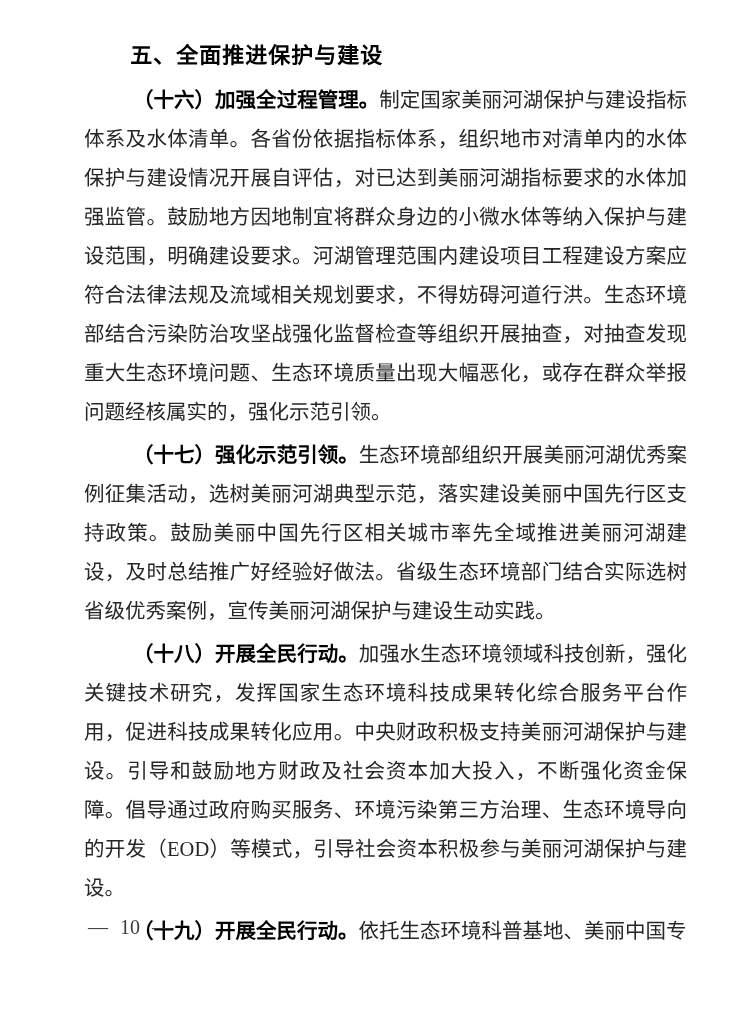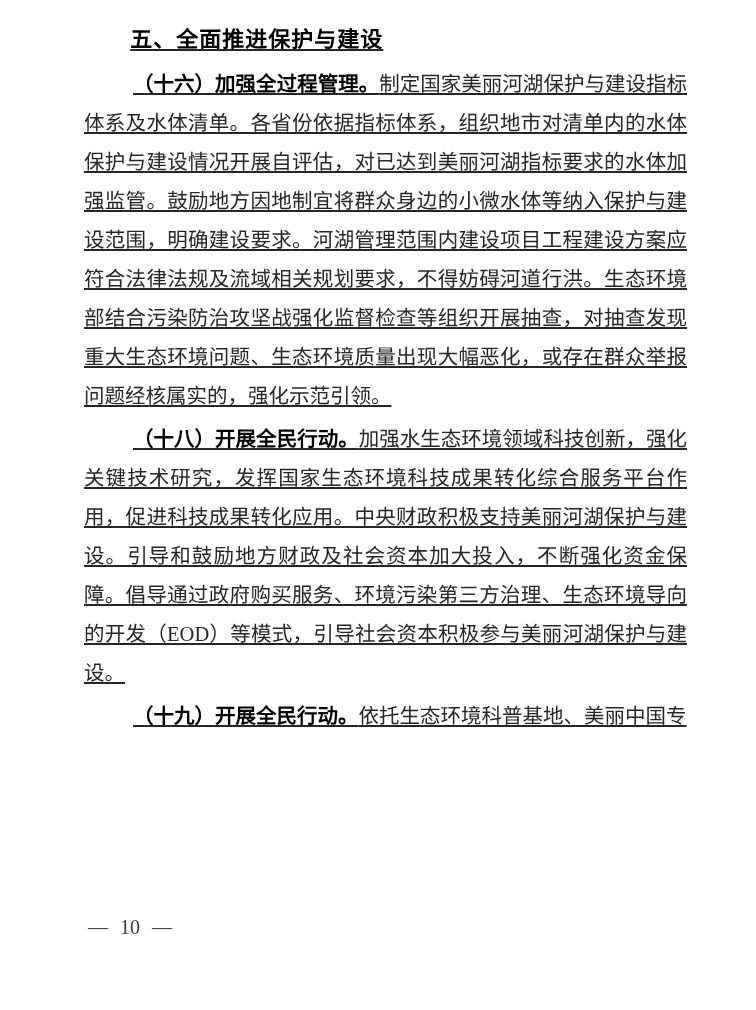--- a/index.html
+++ b/index.html
@@ -15,22 +15,21 @@
     overflow: hidden;
     font-family: "Liberation Serif", "DejaVu Serif", serif;
     color: #262626;
     box-sizing: border-box;
   }
   .content {
     position: absolute;
     top: 0;
     left: 84px;
     width: 603px;
-    padding-top: 20px;
-    text-decoration: underline;
+    padding-top: 36px;
   }
   .doc-heading {
     font-size: 22px;
     line-height: 39px;
     font-weight: 700;
     color: #000000;
     text-indent: 2.1em;
     margin: 0;
     font-family: "Liberation Sans", "DejaVu Sans", sans-serif;
     letter-spacing: 1px;
@@ -67,20 +66,21 @@
 </head>
 <body>
 
 <div class="page">
   <div class="content">
 
     <h2 class="doc-heading">五、全面推进保护与建设</h2>
 
     <p class="para first"><span class="para-lead">（十六）加强全过程管理。</span><span class="para-body">制定国家美丽河湖保护与建设指标体系及水体清单。各省份依据指标体系，组织地市对清单内的水体保护与建设情况开展自评估，对已达到美丽河湖指标要求的水体加强监管。鼓励地方因地制宜将群众身边的小微水体等纳入保护与建设范围，明确建设要求。河湖管理范围内建设项目工程建设方案应符合法律法规及流域相关规划要求，不得妨碍河道行洪。生态环境部结合污染防治攻坚战强化监督检查等组织开展抽查，对抽查发现重大生态环境问题、生态环境质量出现大幅恶化，或存在群众举报问题经核属实的，强化示范引领。</span></p>
 
+    <p class="para mid"><span class="para-lead">（十七）强化示范引领。</span><span class="para-body">生态环境部组织开展美丽河湖优秀案例征集活动，选树美丽河湖典型示范，落实建设美丽中国先行区支持政策。鼓励美丽中国先行区相关城市率先全域推进美丽河湖建设，及时总结推广好经验好做法。省级生态环境部门结合实际选树省级优秀案例，宣传美丽河湖保护与建设生动实践。</span></p>
 
     <p class="para mid"><span class="para-lead">（十八）开展全民行动。</span><span class="para-body">加强水生态环境领域科技创新，强化关键技术研究，发挥国家生态环境科技成果转化综合服务平台作用，促进科技成果转化应用。中央财政积极支持美丽河湖保护与建设。引导和鼓励地方财政及社会资本加大投入，不断强化资金保障。倡导通过政府购买服务、环境污染第三方治理、生态环境导向的开发（EOD）等模式，引导社会资本积极参与美丽河湖保护与建设。</span></p>
 
     <p class="para mid"><span class="para-lead">（十九）开展全民行动。</span><span class="para-body">依托生态环境科普基地、美丽中国专</span></p>
 
   </div>
 
   <div class="page-number">— 10 —</div>
 </div>
 

